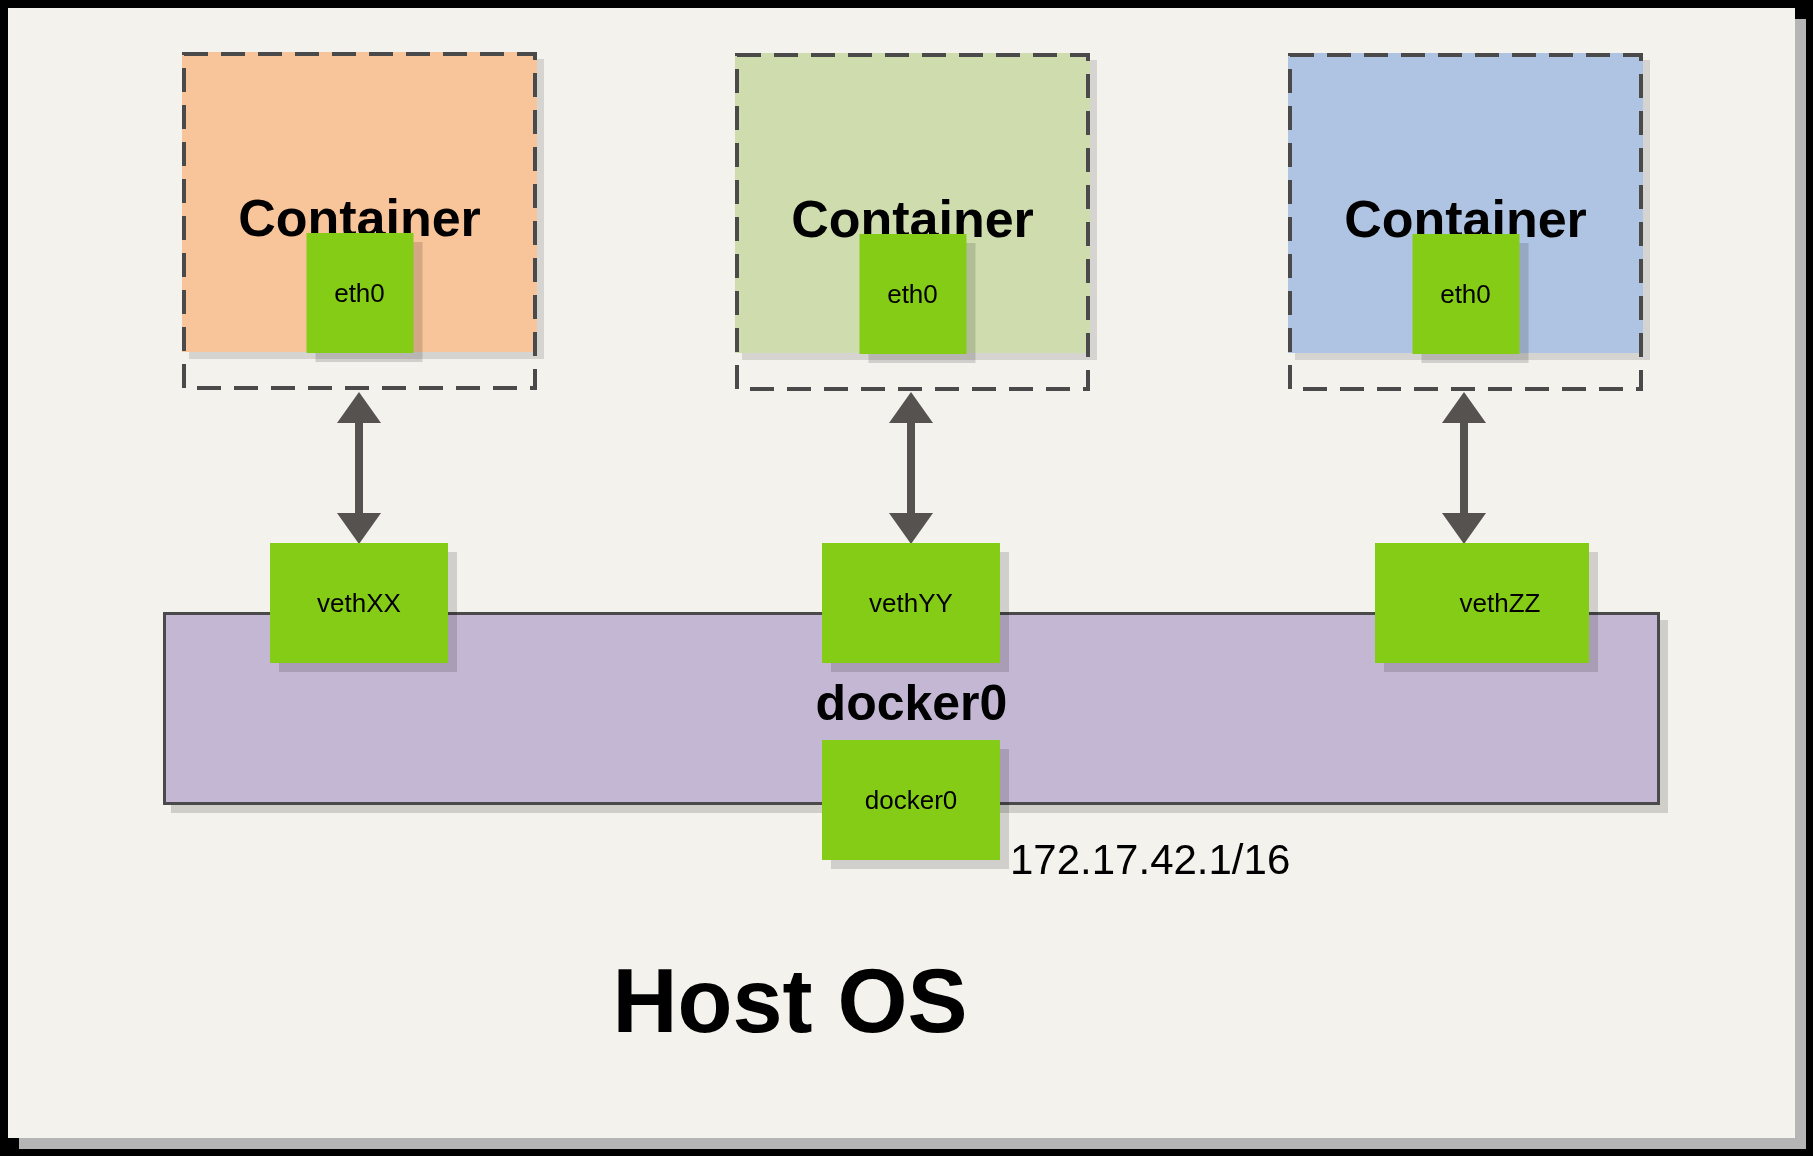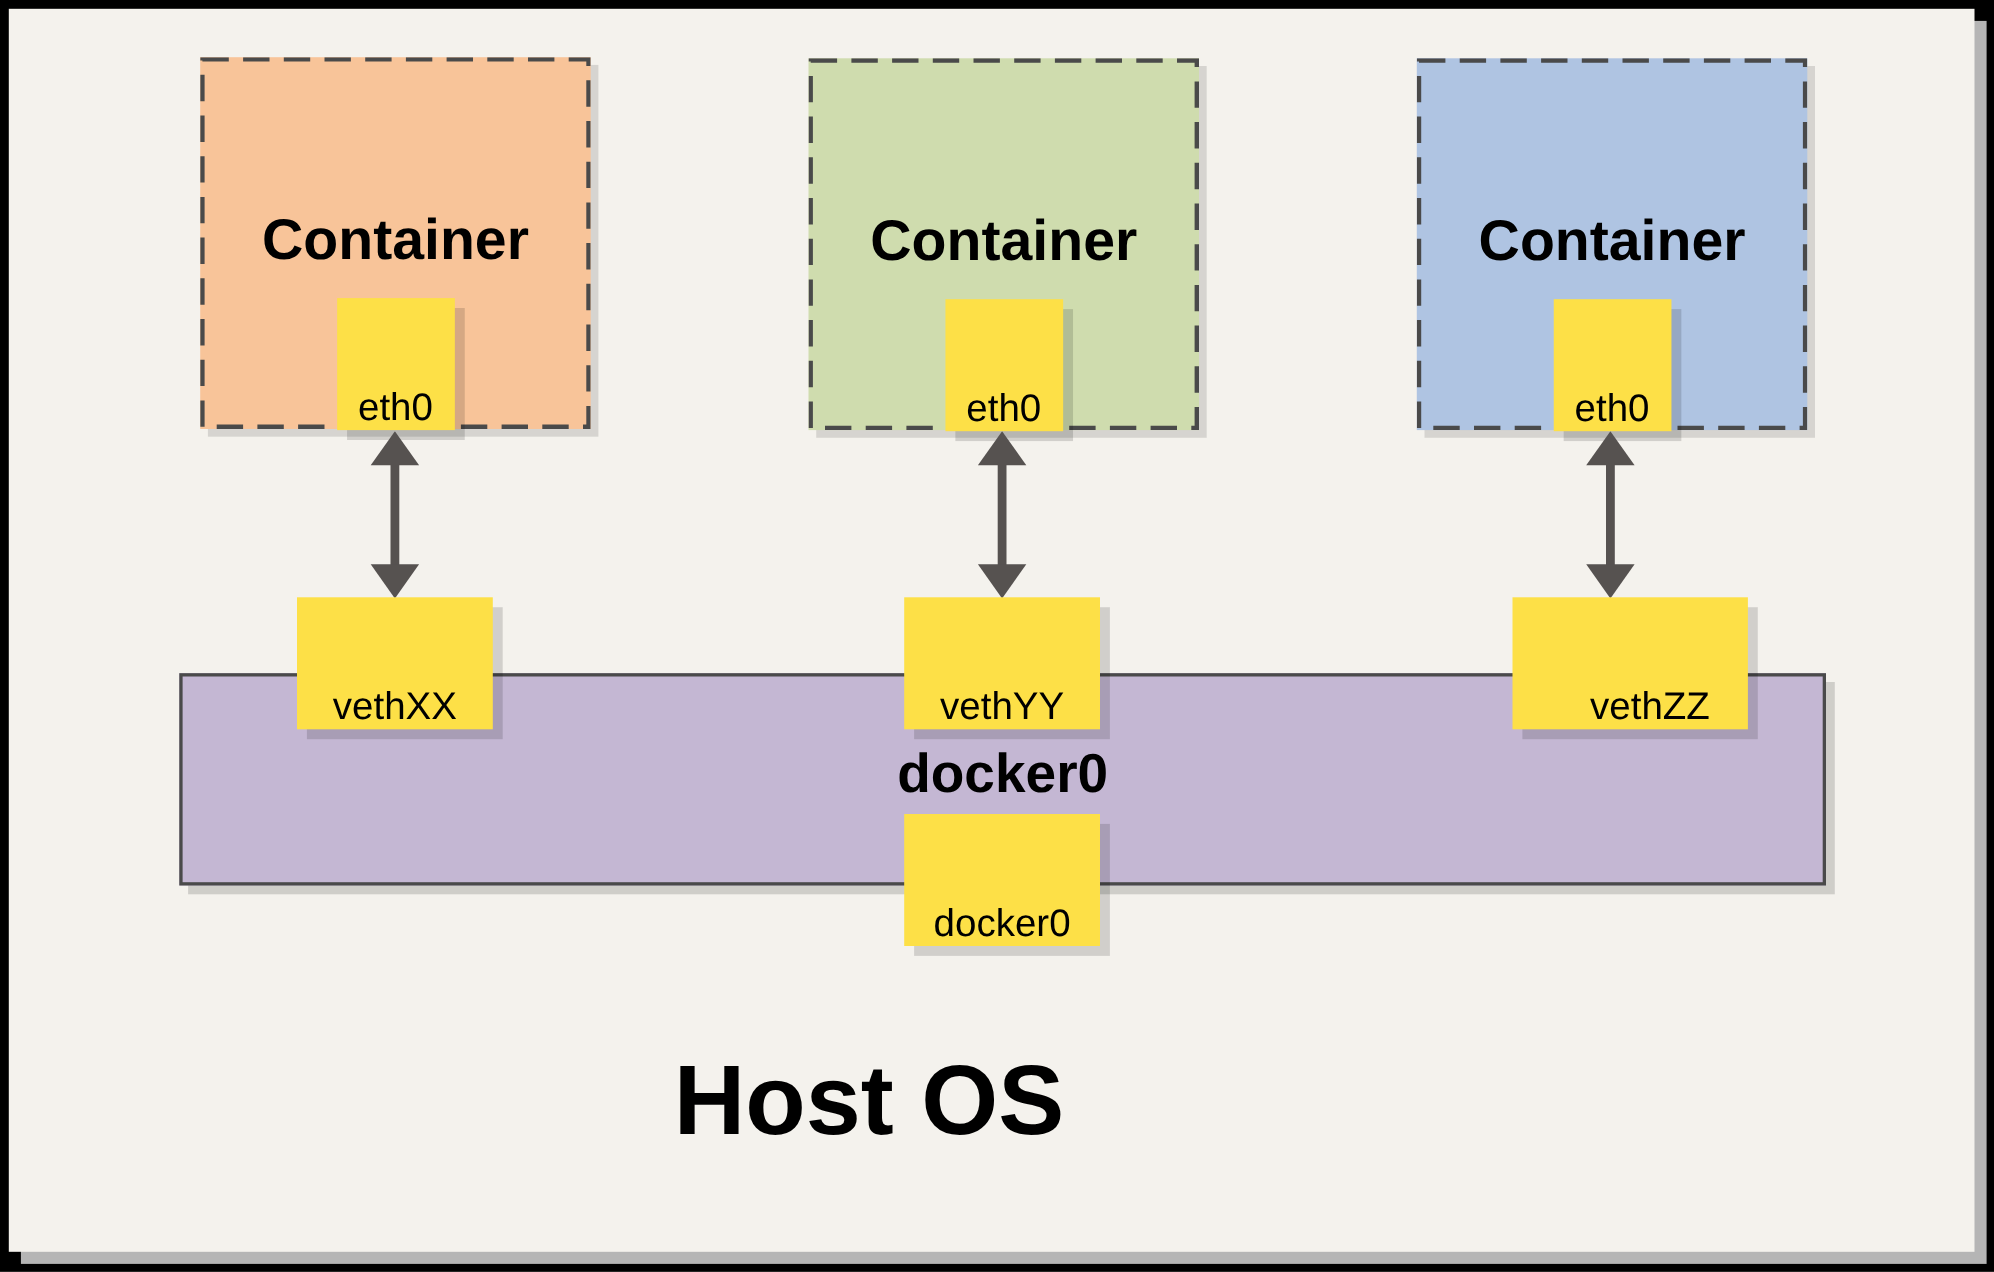--- a/index.html
+++ b/index.html
@@ -16,40 +16,40 @@
     overflow: hidden;
   }
   .page {
     position: absolute; left: 8px; top: 8px;
     width: 1787px; height: 1130px;
     background: #F4F2ED;
     box-shadow: 11px 11px 0 #B5B5B5;
   }
   .container-box {
     position: absolute;
-    width: 355px; height: 338px;
+    width: 355px; height: 300px;
     box-shadow: 7px 7px 0 rgba(0,0,0,0.12);
   }
   .container-box.c1 { left: 174px; top: 44px; background: #F8C499; }
   .container-box.c2 { left: 727px; top: 45px; background: #CFDCAE; }
   .container-box.c3 { left: 1280px; top: 45px; background: #AFC4E2; }
   .dash-rect { position: absolute; left: 0; top: 0; }
   .container-label {
     position: absolute; left: 0; top: 138px;
     width: 100%;
     text-align: center;
     font-size: 52px; font-weight: bold; color: #000;
     line-height: 1.1;
   }
   .note-box {
     position: absolute;
-    background: #fde047;
+    background: #84cc16;
     box-shadow: 9px 9px 0 rgba(0,0,0,0.14);
-    display: flex; align-items: flex-end; justify-content: center;
-    font-size: 35px; color: #000;
+    display: flex; align-items: center; justify-content: center;
+    font-size: 26px; color: #000;
   }
   .eth-box {
     left: 50%; transform: translateX(-50%);
     bottom: -1px;
     width: 107px; height: 120px;
   }
   .veth-box { width: 178px; height: 120px; top: 535px; z-index: 5; }
   .veth-1 { left: 262px; }
   .veth-2 { left: 814px; }
   .veth-3 { left: 1367px; padding-left: 36px; }
@@ -156,17 +156,18 @@
     <div class="note-box veth-box veth-1">
       <span>vethXX</span>
     </div>
     <div class="note-box veth-box veth-3">
       <span>vethZZ</span>
     </div>
 
     <div class="note-box bridge-if-box">
       <span>docker0</span>
     </div>
+    <div class="ip-label">172.17.42.1/16</div>
 
     <div class="host-label">Host OS</div>
 
   </div>
 </div>
 
 </body></html>

